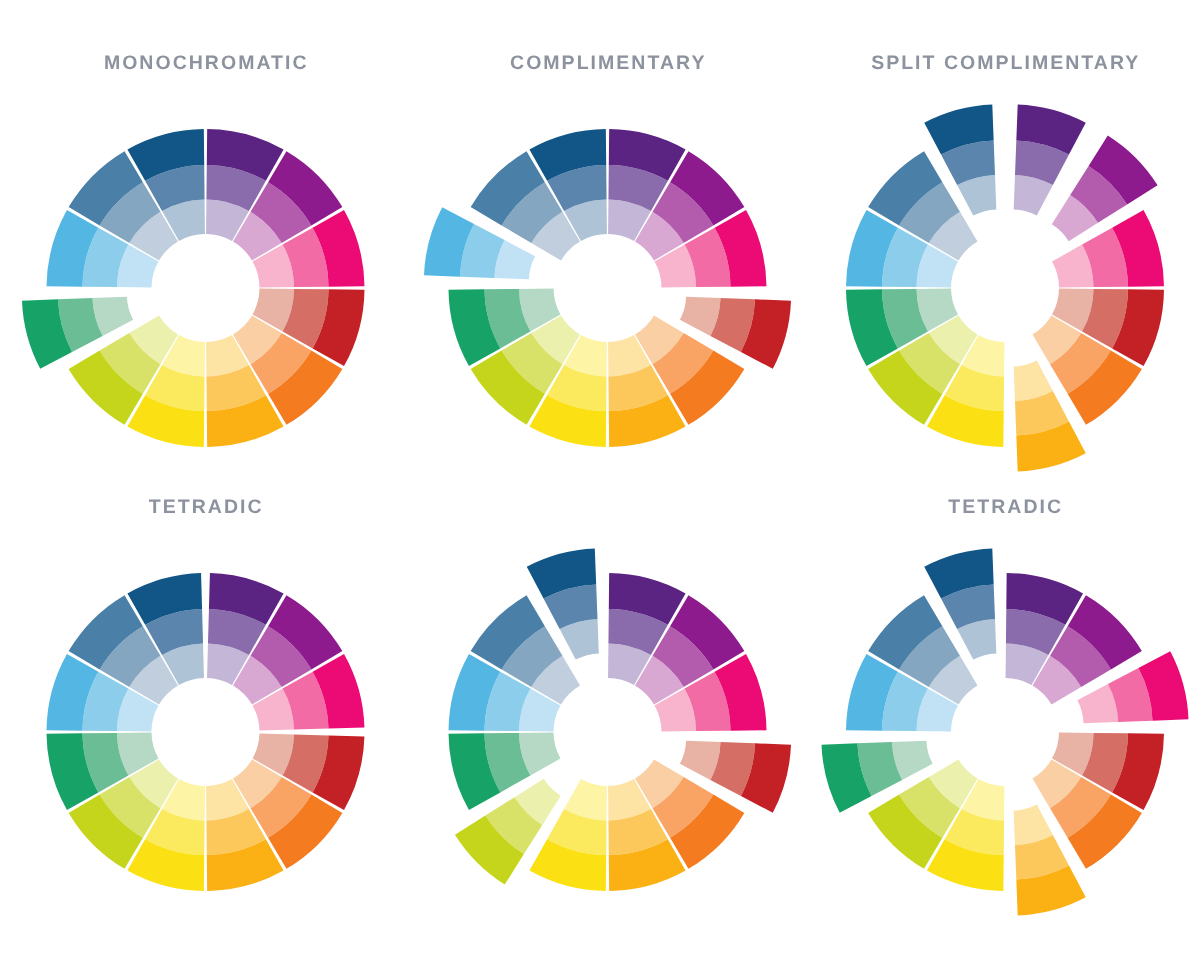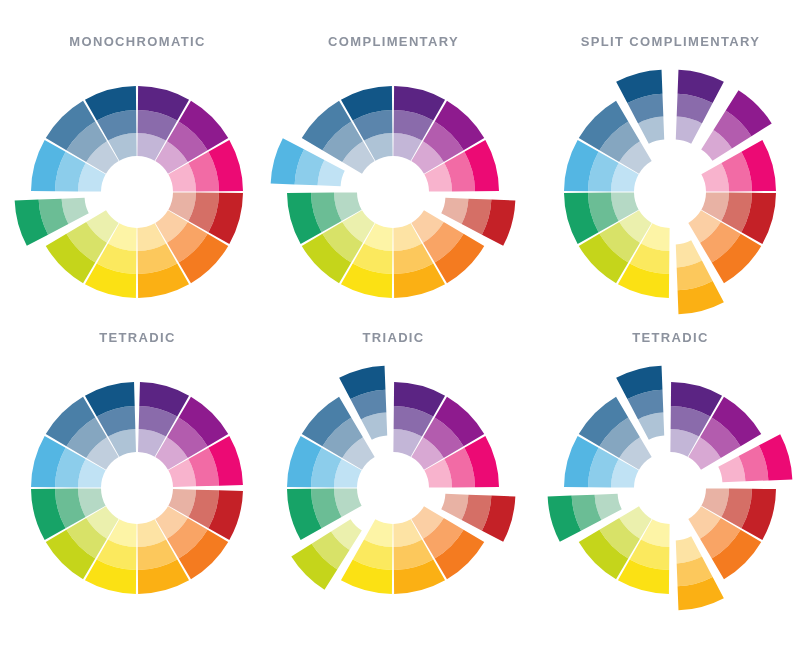--- a/index.html
+++ b/index.html
@@ -22,21 +22,21 @@
     color:#8c929e;
     font-family:"Liberation Sans", sans-serif;
     user-select:none;
   }
   .wheel-svg{position:absolute;top:26px;left:0;width:267px;height:284px;}
 
   
   .r0{top:34px;}
   .r1{top:330px;}
   .c0{left:4px;}
-  .c1{left:260px;}
+  .c1{left:272px;}
   .c2{left:537px;}
 </style>
 </head>
 <body>
 
 <div id="board" style="background: rgb(255, 255, 255); padding-left: 32px;">
     <div class="wheel-cell r0 c0">
       <div class="wheel-title" style="color: rgb(140, 146, 158);">MONOCHROMATIC</div>
       <svg class="wheel-svg" viewBox="0 0 267 284">
         <g>
@@ -722,21 +722,20 @@
           L 131.35 73.02
           A 59 59 0 0 0 104.04 80.60 Z" fill="#5b85ac" shape-rendering="geometricPrecision"></path>
           <path d="M 80.96 39.65
           A 106 106 0 0 1 130.04 26.04
           L 130.71 50.03
           A 82 82 0 0 0 92.75 60.56 Z" fill="#125687" shape-rendering="geometricPrecision"></path>
         </g>
       </svg>
     </div>
     <div class="wheel-cell r1 c1">
-      <div class="wheel-title" style="color: rgb(140, 146, 158);">TRIADIC</div>
       <svg class="wheel-svg" viewBox="0 0 267 284">
         <g>
           <path d="M 133.62 73.00
           A 59 59 0 0 1 161.96 80.60
           L 150.67 100.64
           A 36 36 0 0 0 133.38 96.00 Z" fill="#c3b6d7" shape-rendering="geometricPrecision"></path>
           <path d="M 133.86 50.00
           A 82 82 0 0 1 173.25 60.56
           L 161.96 80.60
           A 59 59 0 0 0 133.62 73.00 Z" fill="#8a6bab" shape-rendering="geometricPrecision"></path>

